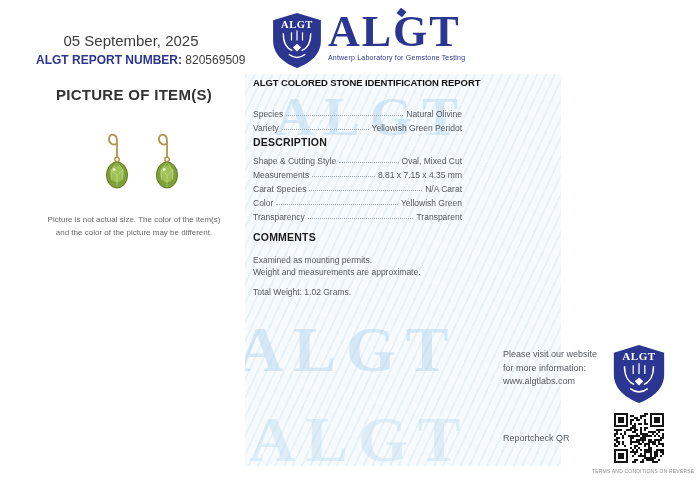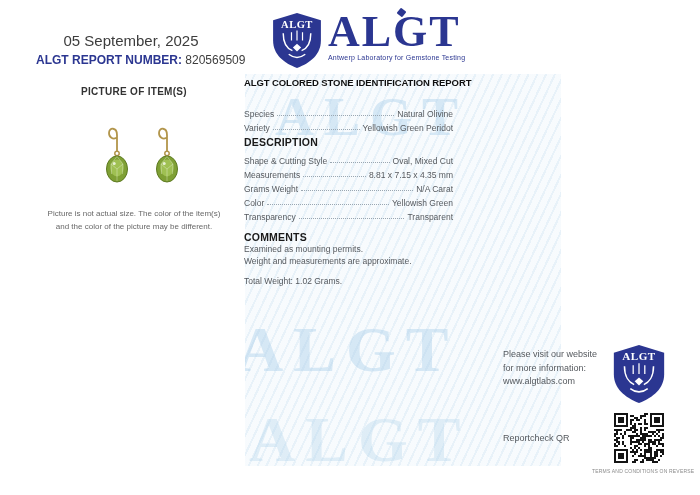--- a/index.html
+++ b/index.html
@@ -41,39 +41,39 @@
     font-size:44px; line-height:40px; letter-spacing:2px;
   }
   .logo-gem {
     position:absolute; left:70px; top:-3px; width:7px; height:7px;
     background:#2b3691; transform:rotate(38deg); border-radius:1px;
   }
   .logo-sub { font-size:7px; color:#2b3691; margin-top:2px; letter-spacing:0.2px; white-space:nowrap; }
 
   
   .picture { position:absolute; left:38px; top:86px; width:192px; text-align:center; }
-  .pic-title { font-size:10px; font-weight:bold; color:#333; letter-spacing:0.3px; }
+  .pic-title { font-size:15px; font-weight:bold; color:#333; letter-spacing:0.3px; }
   .pic-box { margin:6px auto 0; width:170px; height:96px; display:flex; align-items:center; justify-content:center; background:#fff; }
   .pic-disclaimer { margin-top:8px; font-size:8px; color:#686868; line-height:13px; }
 
   
-  .main { position:absolute; left:244px; top:77px; width:209px; }
+  .main { position:absolute; left:253px; top:77px; width:209px; }
   .report-title { font-size:9.5px; font-weight:bold; color:#101010; white-space:nowrap; letter-spacing:-0.1px; }
   .sec-heading { font-size:10.5px; font-weight:bold; color:#1a1a1a; letter-spacing:0.2px; line-height:12px; }
   .sec-id { margin-top:17px; }
   .sec-desc { margin-top:3px; }
   .sec-comments { margin-top:9px; }
   .rows { margin-top:4px; }
   .row { display:flex; align-items:flex-end; height:14px; font-size:8.5px; color:#55595e; }
   .row .label { white-space:nowrap; }
   .row .value { white-space:nowrap; }
   .row .leader { flex:1; border-bottom:1px dotted #9aa7b2; margin:0 3px; position:relative; top:-3px; min-width:8px; }
   .cm-line { font-size:8.5px; color:#55595e; line-height:12px; }
   .cm-1 { margin-top:11px; }
-  .cm-2 { }
+  .cm-2 { margin-top:11px; }
   .cm-4 { margin-top:8px; }
 
   
   .footer-visit { position:absolute; left:503px; top:348px; font-size:9px; color:#55595e; line-height:13.5px; }
   .shield-footer { position:absolute; left:610px; top:344px; }
   .qr-label { position:absolute; left:503px; top:433px; font-size:9px; color:#55595e; }
   .qr-wrap { position:absolute; left:611px; top:410px; width:56px; height:56px; }
   .terms { position:absolute; left:592px; top:468px; width:100px; text-align:center; font-size:5px; color:#8a8a8a; letter-spacing:0.2px; white-space:nowrap; }
 </style>
 </head>
@@ -168,21 +168,21 @@
             <span class="label">Shape &amp; Cutting Style</span>
             <span class="leader"></span>
             <span class="value">Oval, Mixed Cut</span>
           </div>
           <div class="row">
             <span class="label">Measurements</span>
             <span class="leader"></span>
             <span class="value">8.81 x 7.15 x 4.35 mm</span>
           </div>
           <div class="row">
-            <span class="label">Grams Weight</span>
+            <span class="label">Carat Species</span>
             <span class="leader"></span>
             <span class="value">N/A Carat</span>
           </div>
           <div class="row">
             <span class="label">Color</span>
             <span class="leader"></span>
             <span class="value">Yellowish Green</span>
           </div>
           <div class="row">
             <span class="label">Transparency</span>

